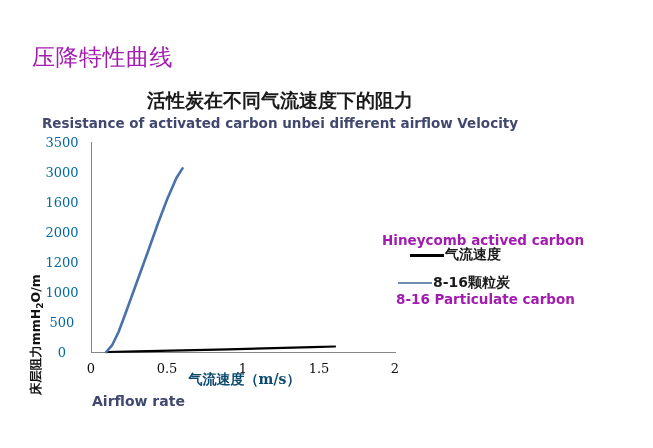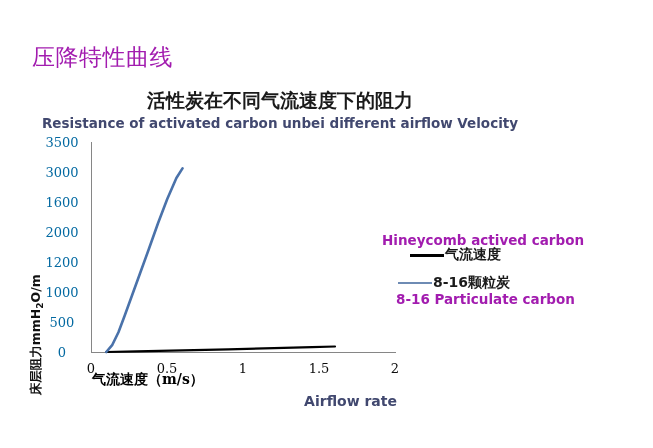--- a/index.html
+++ b/index.html
@@ -143,33 +143,33 @@
     font-size: 12.5px;
     color: #111111;
   }
   #ylabel sub { font-size: 9px; }
 
   #xlabel-cn {
     position: absolute;
     left: 92px;
     top: 283px;
     width: 305px;
-    text-align: left;
+    text-align: center;
     font-family: "DejaVu Serif", "Liberation Serif", serif;
     font-weight: bold;
     font-size: 14px;
-    color: #000000;
+    color: #0c4a6e;
     white-space: nowrap;
   }
   #xlabel-en {
     position: absolute;
     left: 92px;
     top: 305px;
     width: 305px;
-    text-align: right;
+    text-align: left;
     font-family: "DejaVu Sans", sans-serif;
     font-weight: bold;
     font-size: 14px;
     color: #41486f;
     white-space: nowrap;
   }
 
   
   #legend { position: absolute; left: 0; top: 0; width: 653px; height: 360px; }
   .legend-en {

